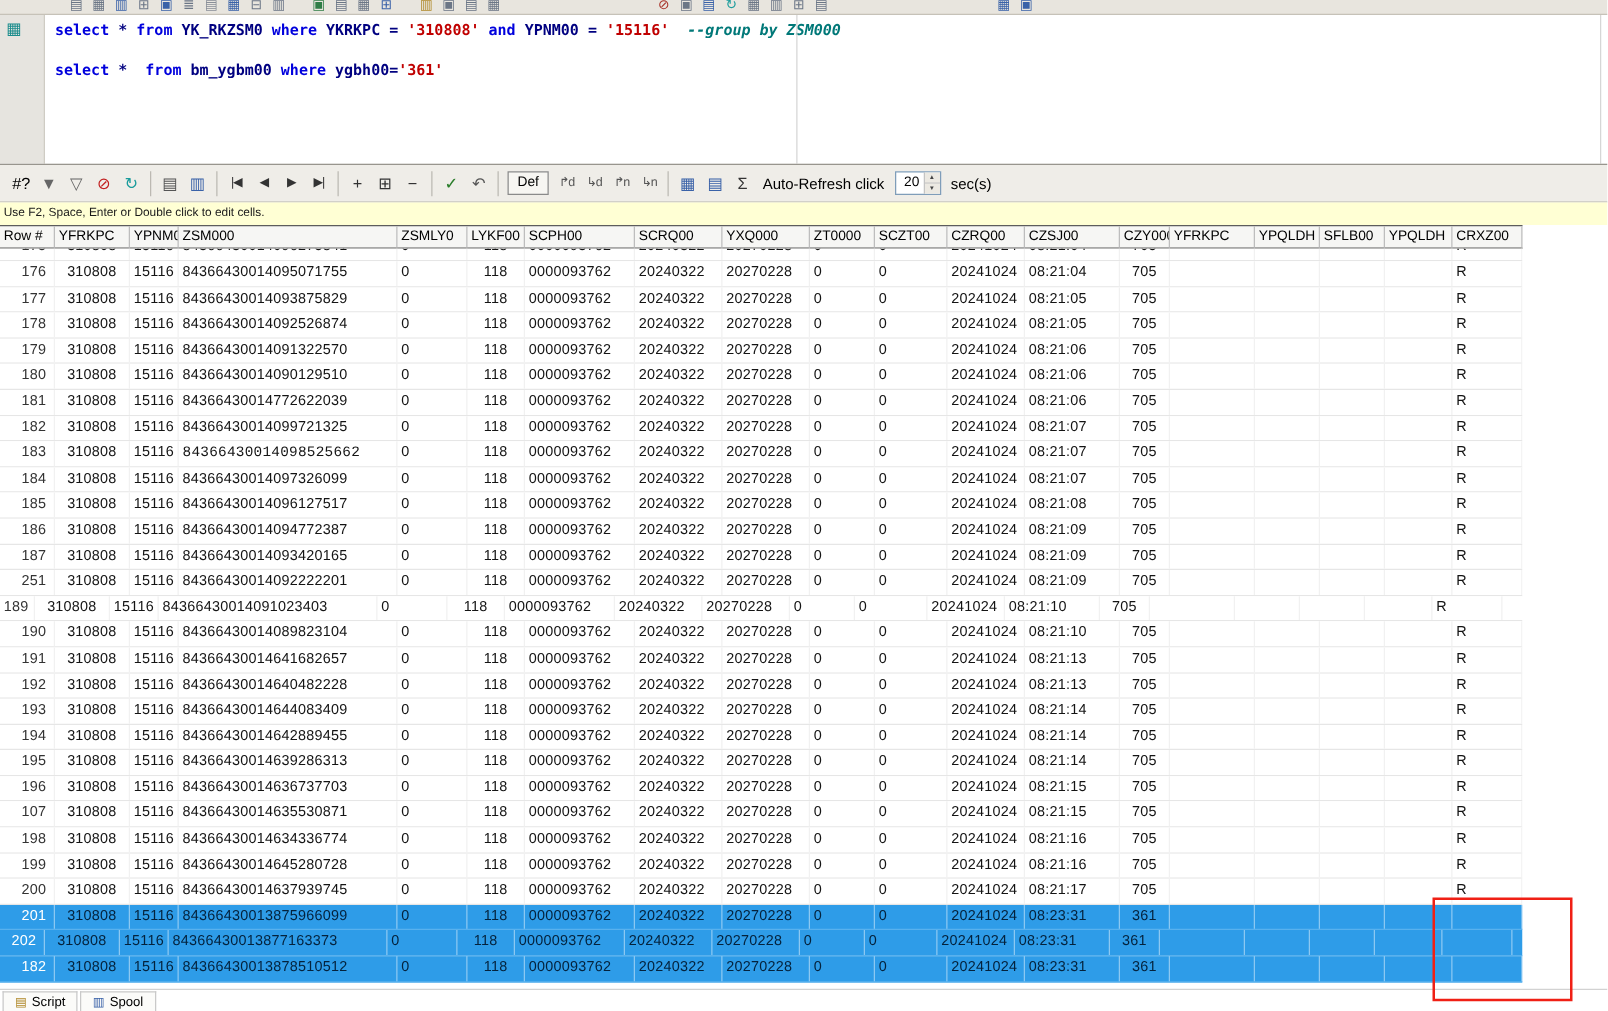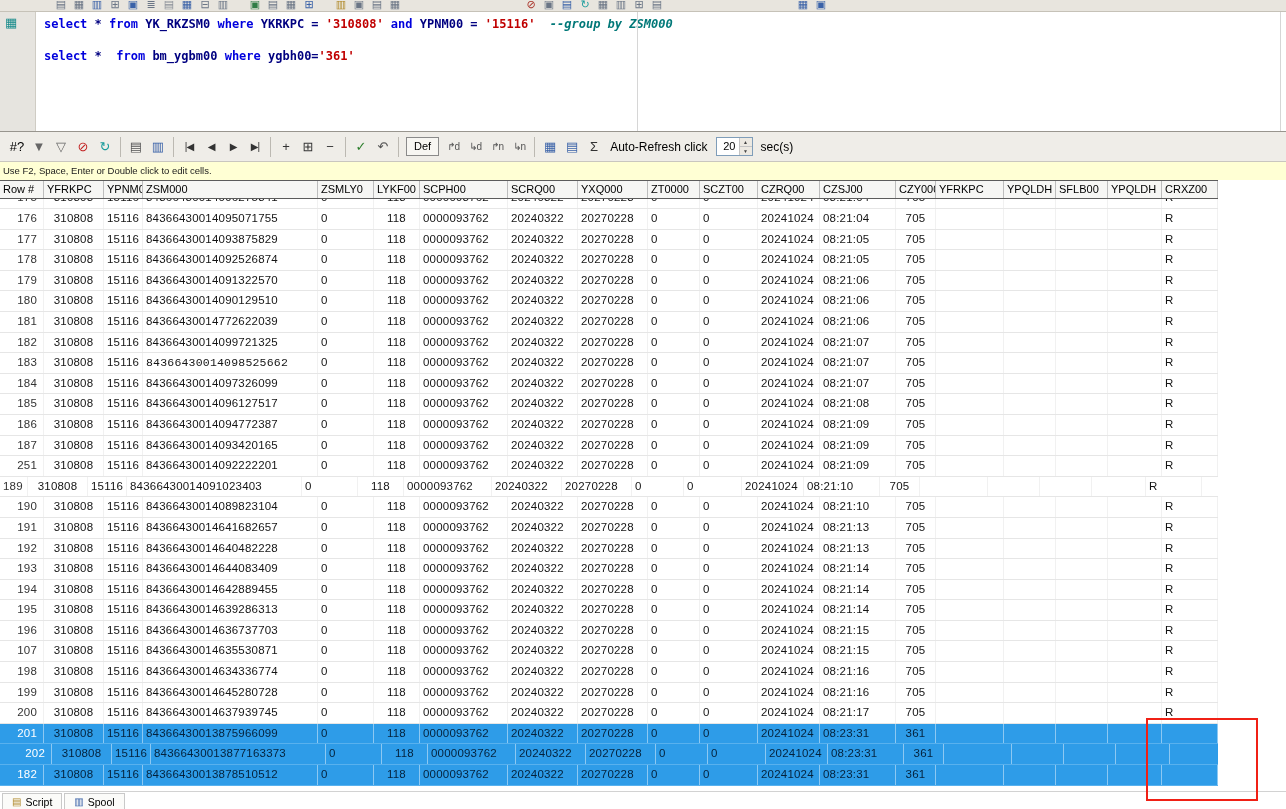--- a/index.html
+++ b/index.html
@@ -747,21 +747,21 @@
         <div class="cell al-l" style="width: 62px;">20241024</div>
         <div class="cell al-l" style="width: 76px;">08:23:31</div>
         <div class="cell al-c" style="width: 40px;">361</div>
         <div class="cell al-l" style="width: 68px;"></div>
         <div class="cell al-l" style="width: 52px;"></div>
         <div class="cell al-l" style="width: 52px;"></div>
         <div class="cell al-l" style="width: 54px;"></div>
         <div class="cell al-l" style="width: 56px;"></div>
       </div>
       <div class="row sel" style="background: rgb(46, 156, 232); border-bottom-color: rgb(88, 177, 238);">
-        <div class="cell al-r rownum" style="width: 52px;">202</div>
+        <div class="cell al-r rownum" style="width: 36px;">202</div>
         <div class="cell al-c" style="width: 60px;">310808</div>
         <div class="cell al-l" style="width: 39px;">15116</div>
         <div class="cell al-l" style="width: 175px;">84366430013877163373</div>
         <div class="cell al-l" style="width: 56px;">0</div>
         <div class="cell al-c" style="width: 46px;">118</div>
         <div class="cell al-l" style="width: 88px;">0000093762</div>
         <div class="cell al-l" style="width: 70px;">20240322</div>
         <div class="cell al-l" style="width: 70px;">20270228</div>
         <div class="cell al-l" style="width: 52px;">0</div>
         <div class="cell al-l" style="width: 58px;">0</div>

